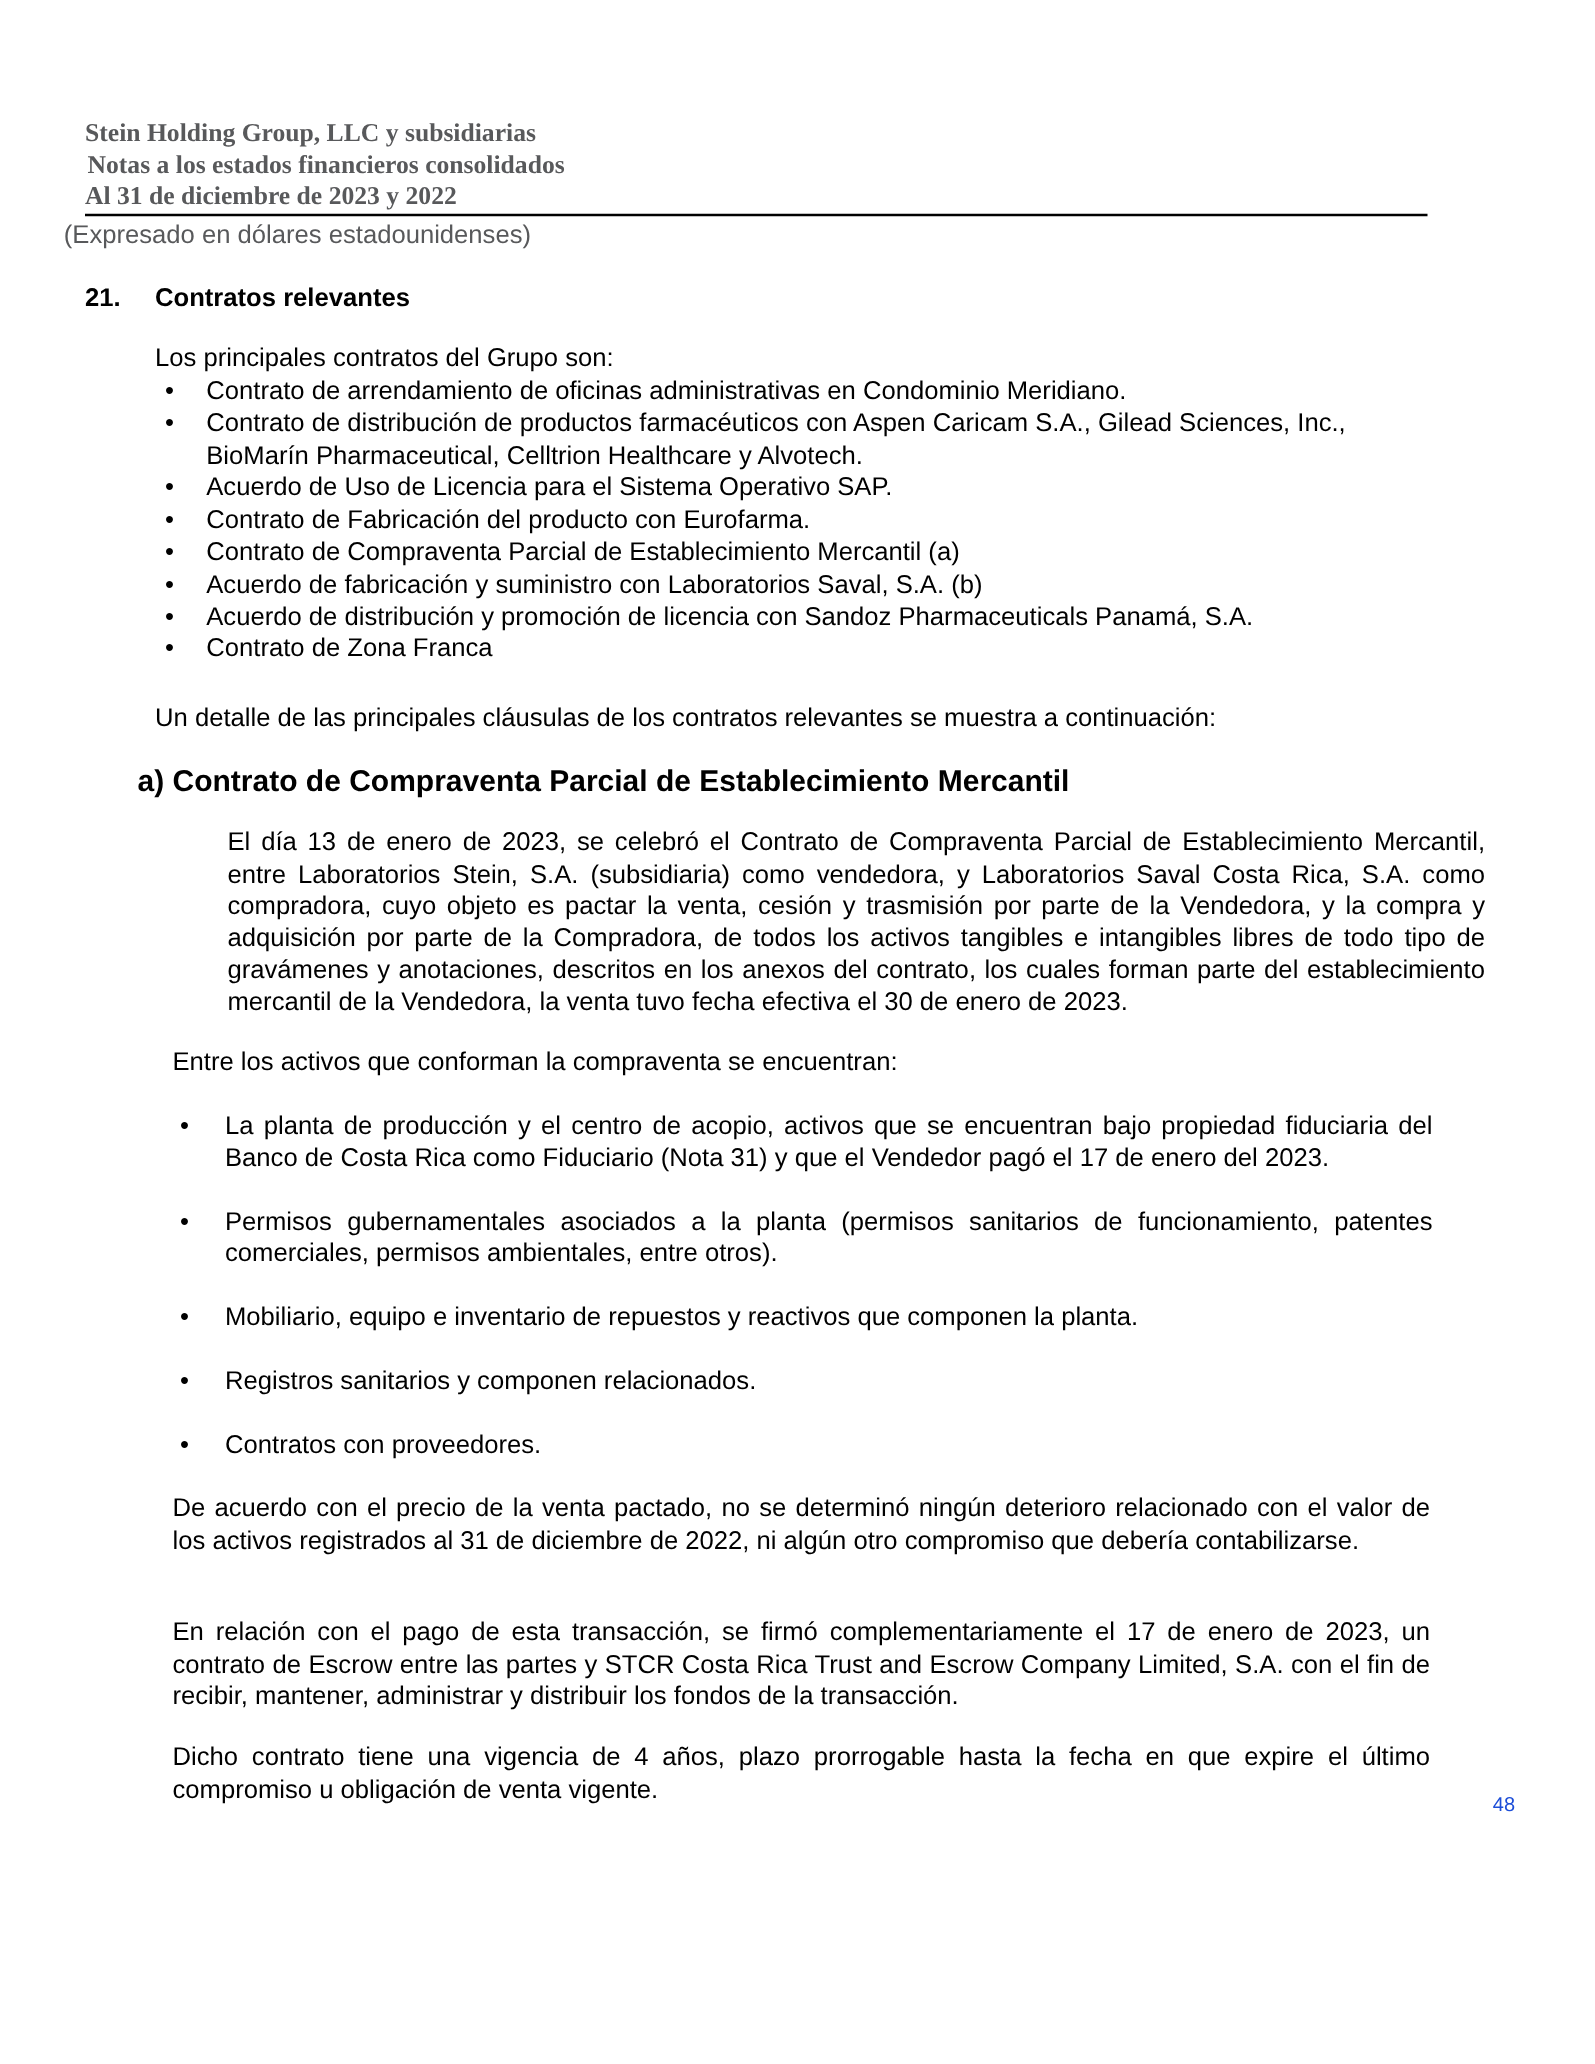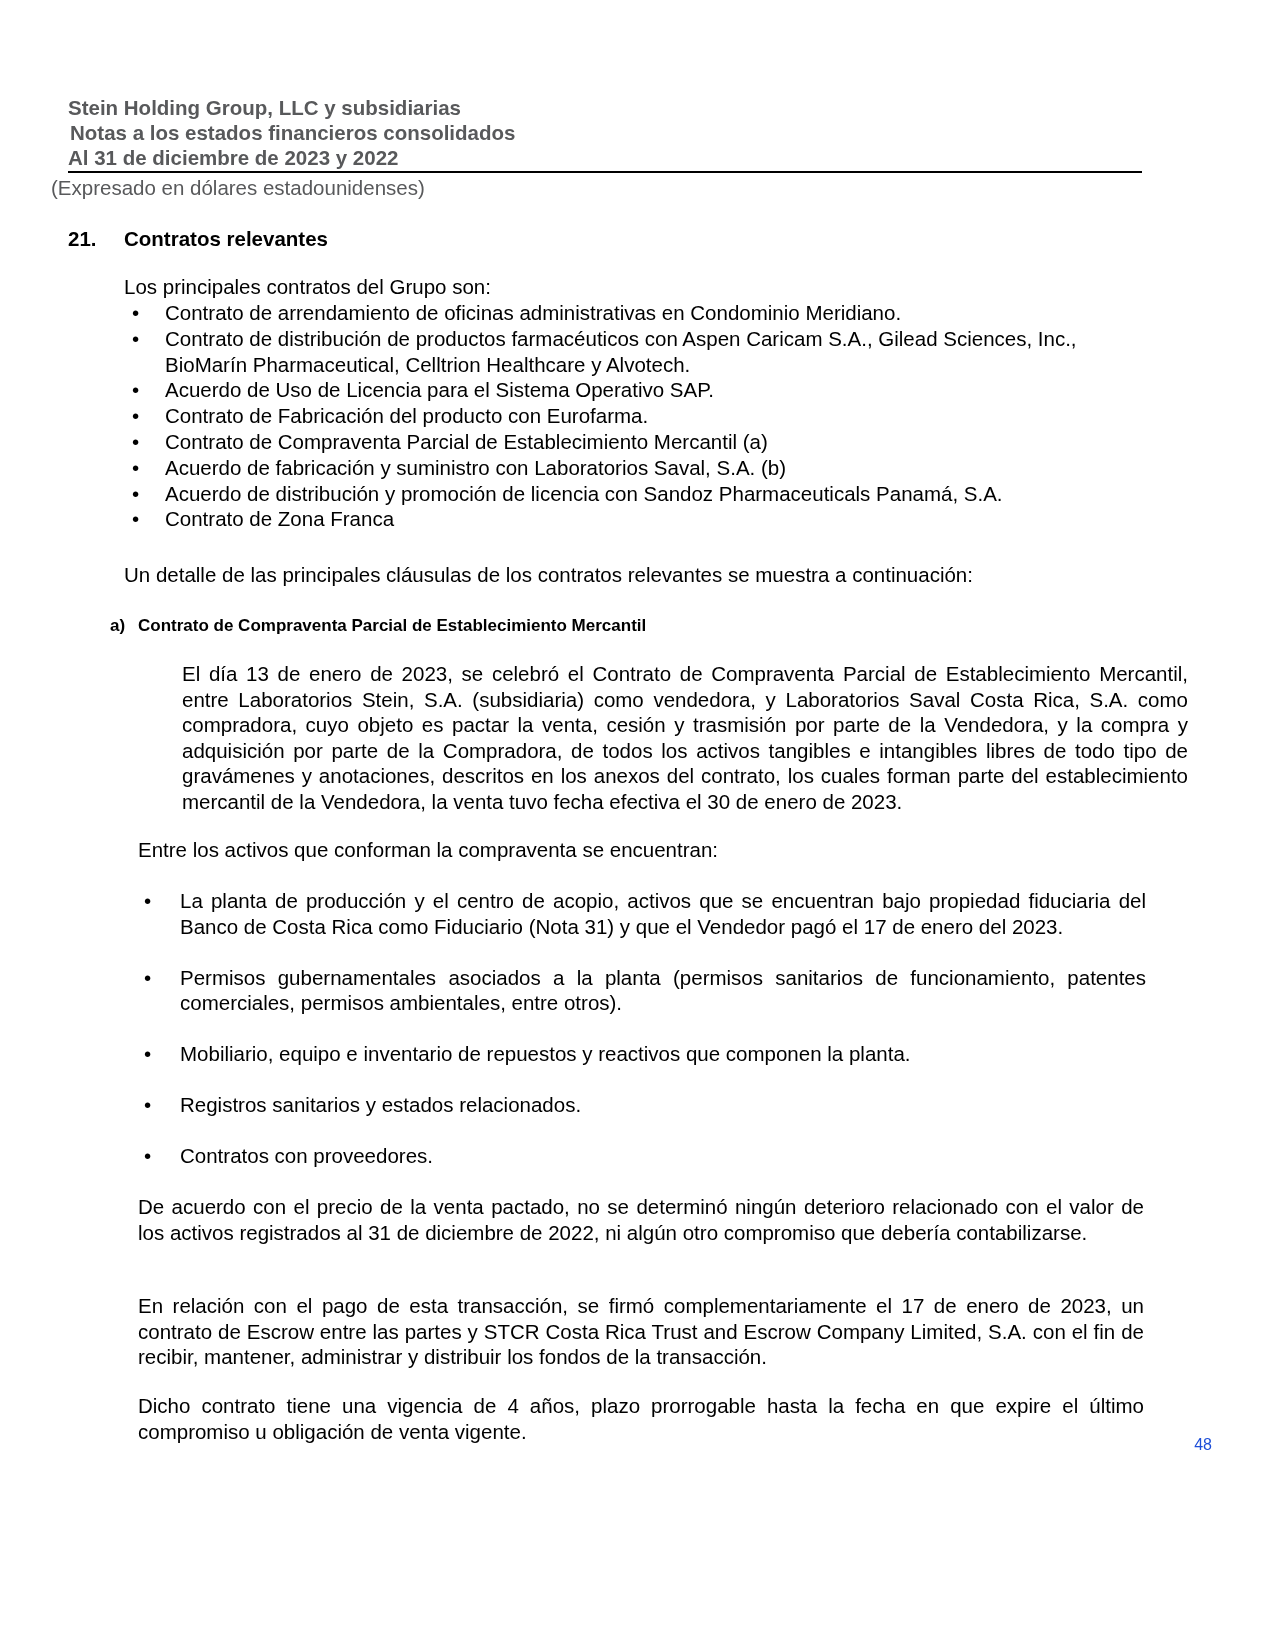--- a/index.html
+++ b/index.html
@@ -13,20 +13,21 @@
       position: relative;
       font-family: "Liberation Sans", sans-serif;
       color: #000000;
       overflow: hidden;
     }
     .header {
       position: absolute;
       left: 68px;
       top: 95px;
       width: 1074px;
+      font-family: Liberation Serif, serif;
     }
     .header .line {
       font-weight: bold;
       font-size: 20.5px;
       line-height: 25px;
       color: #58595b;
       white-space: nowrap;
     }
     .header .line.indent1 { padding-left: 2px; }
     .header-rule {
@@ -96,21 +97,21 @@
     .detail-intro {
       top: 562px;
       left: 124px;
       width: 1020px;
     }
     .subsection-title {
       position: absolute;
       top: 613px;
       left: 110px;
       font-weight: bold;
-      font-size: 17px;
+      font-size: 24px;
       line-height: 25px;
       white-space: nowrap;
     }
     .subsection-title .letter { display: inline-block; width: 28px; }
     .p1 { top: 661px; left: 138px; width: 1006px; margin-left: 44px; }
     .p2 { top: 837px; left: 138px; width: 1006px; }
     ul.assets {
       position: absolute;
       top: 888px;
       left: 138px;
@@ -176,21 +177,21 @@
     <span class="letter">a)</span><span>Contrato de Compraventa Parcial de Establecimiento Mercantil</span>
   </div>
 
   <div class="para p1">El día 13 de enero de 2023, se celebró el Contrato de Compraventa Parcial de Establecimiento Mercantil, entre Laboratorios Stein, S.A. (subsidiaria) como vendedora, y Laboratorios Saval Costa Rica, S.A. como compradora, cuyo objeto es pactar la venta, cesión y trasmisión por parte de la Vendedora, y la compra y adquisición por parte de la Compradora, de todos los activos tangibles e intangibles libres de todo tipo de gravámenes y anotaciones, descritos en los anexos del contrato, los cuales forman parte del establecimiento mercantil de la Vendedora, la venta tuvo fecha efectiva el 30 de enero de 2023.</div>
   <div class="para p2">Entre los activos que conforman la compraventa se encuentran:</div>
 
   <ul class="assets">
     <li style="margin-bottom:25.5px"><span class="bullet">•</span><span>La planta de producción y el centro de acopio, activos que se encuentran bajo propiedad fiduciaria del Banco de Costa Rica como Fiduciario (Nota 31) y que el Vendedor pagó el 17 de enero del 2023.</span></li>
     <li style="margin-bottom:25.5px"><span class="bullet">•</span><span>Permisos gubernamentales asociados a la planta (permisos sanitarios de funcionamiento, patentes comerciales, permisos ambientales, entre otros).</span></li>
     <li style="margin-bottom:25.5px"><span class="bullet">•</span><span>Mobiliario, equipo e inventario de repuestos y reactivos que componen la planta.</span></li>
-    <li style="margin-bottom:25.5px"><span class="bullet">•</span><span>Registros sanitarios y estados relacionados.</span></li>
+    <li style="margin-bottom:25.5px"><span class="bullet">•</span><span>Registros sanitarios y componen relacionados.</span></li>
     <li><span class="bullet">•</span><span>Contratos con proveedores.</span></li>
   </ul>
 
   <div class="para p3">De acuerdo con el precio de la venta pactado, no se determinó ningún deterioro relacionado con el valor de los activos registrados al 31 de diciembre de 2022, ni algún otro compromiso que debería contabilizarse.</div>
   <div class="para p4">En relación con el pago de esta transacción, se firmó complementariamente el 17 de enero de 2023, un contrato de Escrow entre las partes y STCR Costa Rica Trust and Escrow Company Limited, S.A. con el fin de recibir, mantener, administrar y distribuir los fondos de la transacción.</div>
   <div class="para p5">Dicho contrato tiene una vigencia de 4 años, plazo prorrogable hasta la fecha en que expire el último compromiso u obligación de venta vigente.</div>
 
 </div>
 
 <div class="page-number">48</div>

